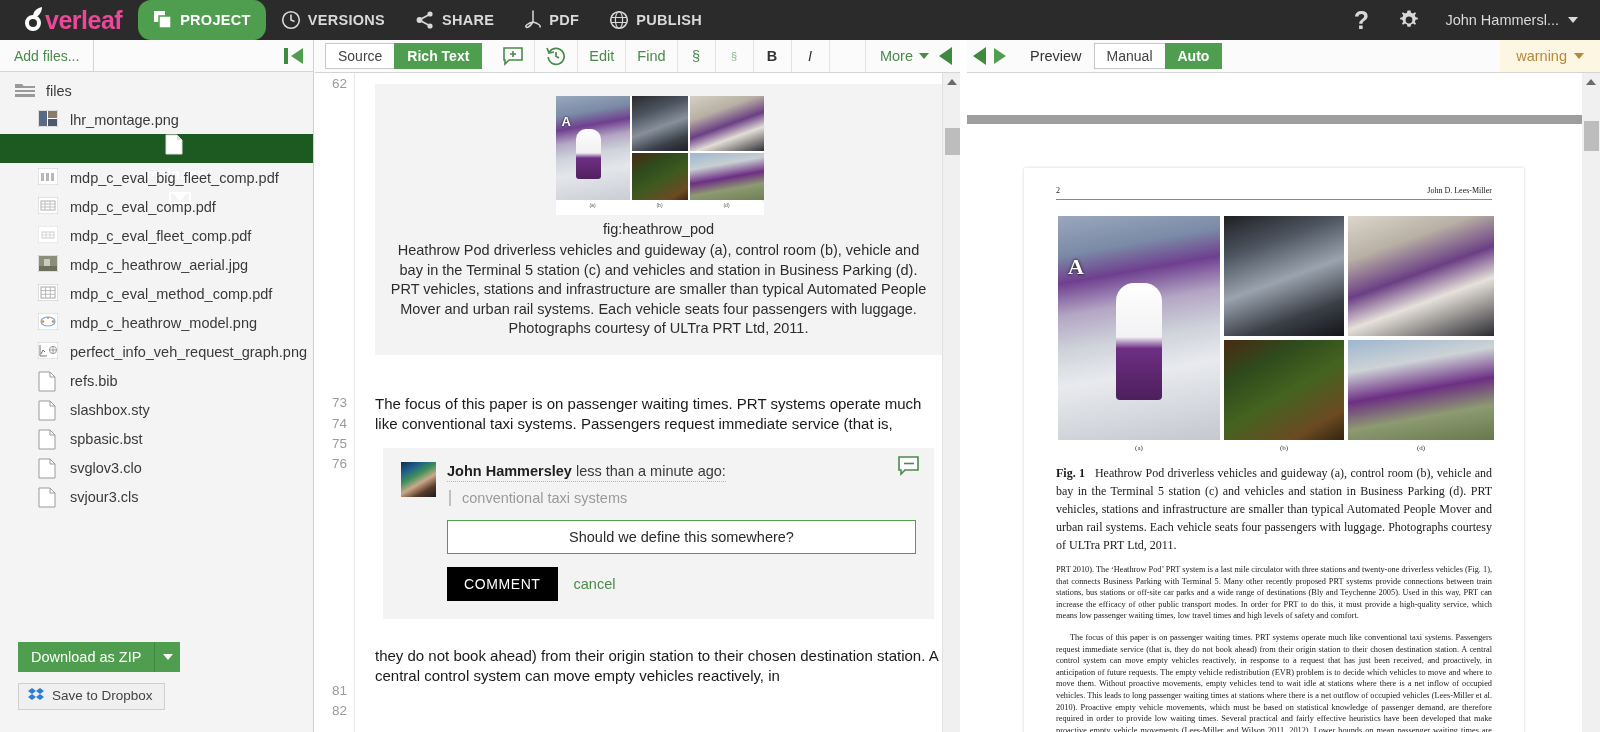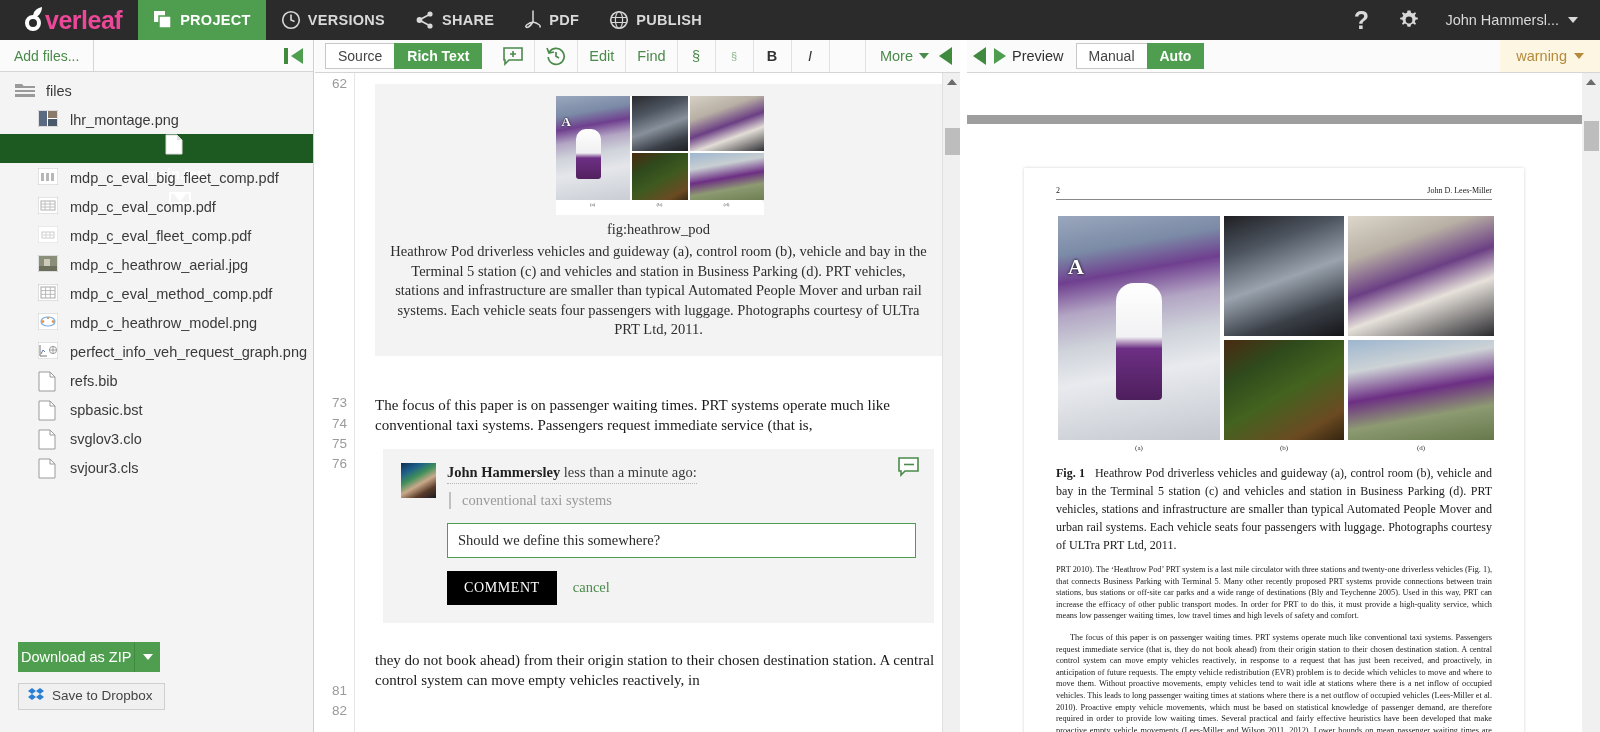--- a/index.html
+++ b/index.html
@@ -21,21 +21,21 @@
     display: flex; align-items: center; padding: 0 16px 0 22px;
     color: #ec4899; font-size: 25px; font-weight: bold; letter-spacing: -0.5px;
   }
   .brand .leaf-o {
     display: inline-block; width: 22px; height: 26px; position: relative; margin-right: 1px;
   }
   .brand .leaf-o svg { display:block; }
   .nav-item {
     display: flex; align-items: center; gap: 7px;
     padding: 0 15px; color: #d9d9d9; font-size: 14.5px; font-weight: bold;
-    letter-spacing: 0.3px; cursor: pointer; user-select: none;
+    letter-spacing: 0.3px; cursor: pointer; user-select: none; border-radius: 13px;
   }
   .nav-item.active { background: #4f9e4f; color: #ffffff; }
   .nav-icon { display: flex; align-items: center; }
   .topbar-spacer { flex: 1; }
   .top-right { display: flex; align-items: center; padding-right: 16px; gap: 4px; }
   .top-icon {
     width: 44px; height: 40px; display: flex; align-items: center; justify-content: center;
     color: #d9d9d9; cursor: pointer;
   }
   .top-user {
@@ -77,21 +77,21 @@
     width: 22px; height: 20px; border: 2px solid #ffffff; margin-left: 8px;
     display: flex; align-items: center; justify-content: center;
   }
   .dropdown-sq i {
     width: 0; height: 0; border-left: 6px solid transparent; border-right: 6px solid transparent;
     border-top: 8px solid #ffffff; display: block;
   }
   .sidebar-bottom { position: absolute; left: 0; bottom: 0; width: 314px; padding: 0 0 22px 18px; }
   .dl-zip-wrap { display: flex; margin-bottom: 11px; }
   .dl-zip {
-    background: #4f9e4f; color: #fff; font-size: 14.5px; padding: 7px 3px;
+    background: #4f9e4f; color: #fff; font-size: 14.5px; padding: 7px 13px;
     border: none; cursor: pointer; font-family: inherit;
   }
   .dl-zip-caret {
     background: #4f9e4f; border-left: 1px solid #3f8a3f; width: 26px;
     display: flex; align-items: center; justify-content: center; cursor: pointer;
   }
   .dl-zip-caret i {
     width: 0; height: 0; border-left: 5px solid transparent; border-right: 5px solid transparent;
     border-top: 6px solid #ffffff;
   }
@@ -135,21 +135,21 @@
   .ed-body {
     position: relative; height: 659px; overflow: hidden; background: #ffffff;
     display: flex;
   }
   .gutter {
     width: 40px; flex: 0 0 40px; text-align: right; padding-right: 2px;
     color: #9a9a9a; font-size: 13.5px; background: #ffffff;
     border-right: 1px solid #e6e6e6; position: relative;
   }
   .gln { position: absolute; right: 7px; }
-  .ed-content { flex: 1; position: relative; padding: 0 18px 0 20px; font-family: Liberation Serif, serif; }
+  .ed-content { flex: 1; position: relative; padding: 0 18px 0 20px; }
   .ed-scroll {
     position: absolute; right: 0; top: 0; width: 18px; height: 659px;
     background: #f0f0f0; border-left: 1px solid #e0e0e0;
   }
   .ed-scroll .sb-up {
     position: absolute; top: 6px; left: 4px;
     width: 0; height: 0; border-left: 5px solid transparent; border-right: 5px solid transparent;
     border-bottom: 6px solid #6b6b6b;
   }
   .ed-scroll .sb-thumb {
@@ -204,40 +204,40 @@
   }
   .cmt-main { flex: 1; }
   .cmt-head { font-size: 14.5px; color: #3a3a3a; border-bottom: 1px dotted #b5b5b5; padding-bottom: 2px; display: inline-block; }
   .cmt-head b { color: #1f1f1f; }
   .cmt-quote {
     border-left: 2px solid #c0c0c0; margin: 8px 0 0 2px; padding-left: 11px;
     color: #9a9a9a; font-size: 14.5px;
   }
   .cmt-input {
     margin-top: 14px; width: 100%; border: 1px solid #4f9e4f; background: #ffffff;
-    padding: 8px 10px; font-size: 14.5px; color: #2a2a2a; font-family: inherit; outline: none;
+    padding: 8px 10px; font-size: 14.5px; color: #2a2a2a; font-family: inherit; outline: none; text-align: center;
   }
   .cmt-actions { margin-top: 13px; display: flex; align-items: center; gap: 16px; }
   .btn-comment {
     background: #000000; color: #ffffff; border: none; padding: 9px 17px;
     font-size: 14px; letter-spacing: 0.6px; cursor: pointer; font-family: inherit;
   }
   .btn-cancel { color: #4a8a4a; font-size: 14.5px; cursor: pointer; }
 
   
   .pdfpane {
     position: absolute; top: 40px; left: 967px; width: 633px; height: 692px;
     background: #ffffff;
   }
   .pdf-toolbar {
     height: 33px; border-bottom: 1px solid #d5d5d5; background: #fbfbfb;
     display: flex; align-items: stretch;
   }
   .pdf-expand { display: flex; align-items: center; padding: 0 8px 0 6px; cursor: pointer; }
-  .preview-lbl { display: flex; align-items: center; gap: 6px; padding-right: 12px; font-size: 14.5px; color: #333; justify-content: space-between; }
+  .preview-lbl { display: flex; align-items: center; gap: 24px; padding-right: 12px; font-size: 14.5px; color: #333; justify-content: space-between; }
   .tri-right { width: 0; height: 0; border-top: 8px solid transparent; border-bottom: 8px solid transparent; border-left: 12px solid #4f9e4f; }
   .tri-left { width: 0; height: 0; border-top: 9px solid transparent; border-bottom: 9px solid transparent; border-right: 13px solid #3f8a3f; }
   .pdf-flex { flex: 1; }
   .warning-chip {
     display: flex; align-items: center; gap: 7px; background: #fcf6e3; color: #b58a3a;
     padding: 0 16px; font-size: 14.5px; cursor: pointer;
   }
   .warning-chip i { width:0;height:0;border-left:5px solid transparent;border-right:5px solid transparent;border-top:6px solid #b58a3a; }
 
   .pdf-body { position: relative; height: 659px; background: #ffffff; overflow: hidden; }
@@ -509,20 +509,29 @@
       <div class="tree-row file">
         <span class="ficon">
           <svg width="18" height="21" viewBox="0 0 18 21">
               <path d="M1 1 h11 l5 5 v14 H1 Z" fill="#ffffff" stroke="#9a9a9a"></path>
               <path d="M12 1 v5 h5" fill="none" stroke="#9a9a9a"></path>
             </svg>
         </span>
         <span>refs.bib</span>
       </div>
 
+      <div class="tree-row file">
+        <span class="ficon">
+          <svg width="18" height="21" viewBox="0 0 18 21">
+              <path d="M1 1 h11 l5 5 v14 H1 Z" fill="#ffffff" stroke="#9a9a9a"></path>
+              <path d="M12 1 v5 h5" fill="none" stroke="#9a9a9a"></path>
+            </svg>
+        </span>
+        <span>slashbox.sty</span>
+      </div>
 
       <div class="tree-row file">
         <span class="ficon">
           <svg width="18" height="21" viewBox="0 0 18 21">
               <path d="M1 1 h11 l5 5 v14 H1 Z" fill="#ffffff" stroke="#9a9a9a"></path>
               <path d="M12 1 v5 h5" fill="none" stroke="#9a9a9a"></path>
             </svg>
         </span>
         <span>spbasic.bst</span>
       </div>

